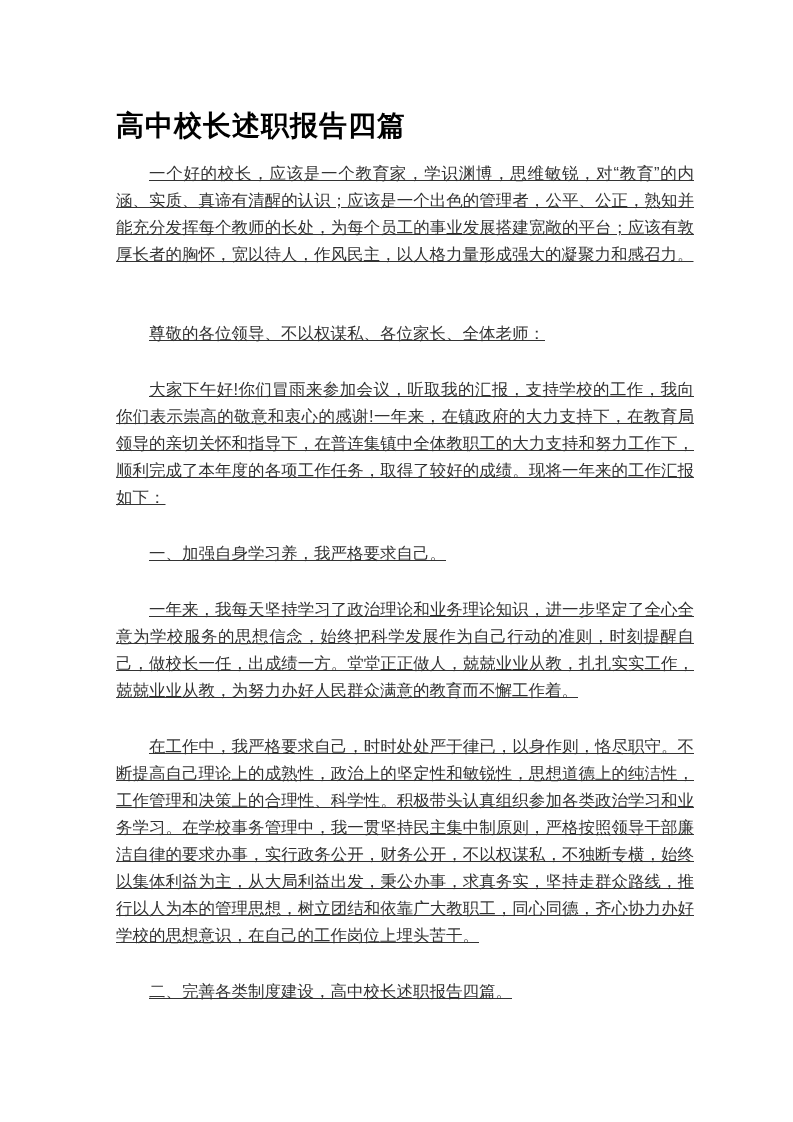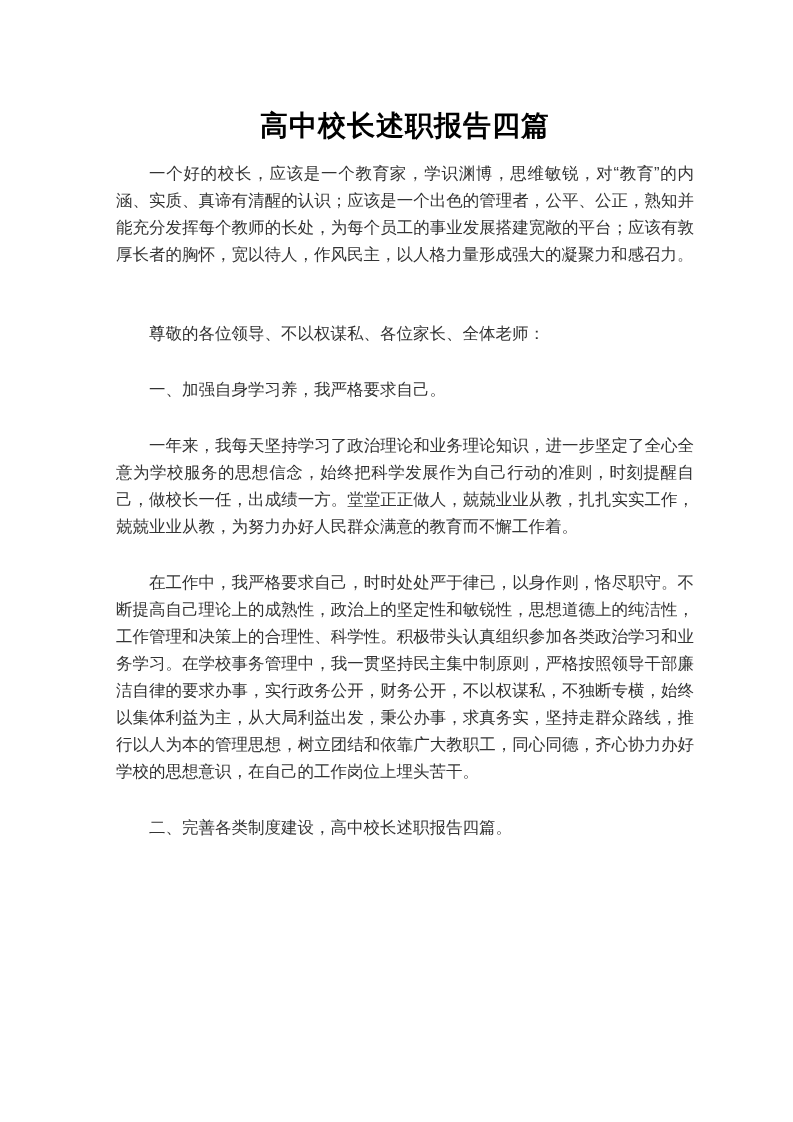--- a/index.html
+++ b/index.html
@@ -16,44 +16,45 @@
     box-sizing: border-box;
     padding: 106px 99px 0 116px;
     font-family: "Liberation Sans", sans-serif;
     overflow: hidden;
   }
   .doc-title {
     margin: 0 0 14px 0;
     font-size: 28px;
     line-height: 40px;
     font-weight: bold;
-    text-align: center;
     color: #000000;
     letter-spacing: 1px;
   }
   .doc-body p {
     margin: 0 0 29px 0;
     font-size: 16.5px;
     line-height: 27px;
     color: #333333;
     text-align: justify;
     text-indent: 2em;
     word-break: break-all;
+    text-decoration: underline;
   }
   .doc-body p.gap-large {
     margin-bottom: 52px;
   }
 </style>
 </head>
 <body>
 
 <div class="page">
   <h1 class="doc-title">高中校长述职报告四篇</h1>
 
   <div class="doc-body">
     <p class="gap-large">一个好的校长，应该是一个教育家，学识渊博，思维敏锐，对“教育”的内涵、实质、真谛有清醒的认识；应该是一个出色的管理者，公平、公正，熟知并能充分发挥每个教师的长处，为每个员工的事业发展搭建宽敞的平台；应该有敦厚长者的胸怀，宽以待人，作风民主，以人格力量形成强大的凝聚力和感召力。</p>
     <p>尊敬的各位领导、不以权谋私、各位家长、全体老师：</p>
+    <p>大家下午好!你们冒雨来参加会议，听取我的汇报，支持学校的工作，我向你们表示崇高的敬意和衷心的感谢!一年来，在镇政府的大力支持下，在教育局领导的亲切关怀和指导下，在普连集镇中全体教职工的大力支持和努力工作下，顺利完成了本年度的各项工作任务，取得了较好的成绩。现将一年来的工作汇报如下：</p>
     <p>一、加强自身学习养，我严格要求自己。</p>
     <p>一年来，我每天坚持学习了政治理论和业务理论知识，进一步坚定了全心全意为学校服务的思想信念，始终把科学发展作为自己行动的准则，时刻提醒自己，做校长一任，出成绩一方。堂堂正正做人，兢兢业业从教，扎扎实实工作，兢兢业业从教，为努力办好人民群众满意的教育而不懈工作着。</p>
     <p>在工作中，我严格要求自己，时时处处严于律已，以身作则，恪尽职守。不断提高自己理论上的成熟性，政治上的坚定性和敏锐性，思想道德上的纯洁性，工作管理和决策上的合理性、科学性。积极带头认真组织参加各类政治学习和业务学习。在学校事务管理中，我一贯坚持民主集中制原则，严格按照领导干部廉洁自律的要求办事，实行政务公开，财务公开，不以权谋私，不独断专横，始终以集体利益为主，从大局利益出发，秉公办事，求真务实，坚持走群众路线，推行以人为本的管理思想，树立团结和依靠广大教职工，同心同德，齐心协力办好学校的思想意识，在自己的工作岗位上埋头苦干。</p>
     <p>二、完善各类制度建设，高中校长述职报告四篇。</p>
   </div>
 </div>
 
 </body></html>

